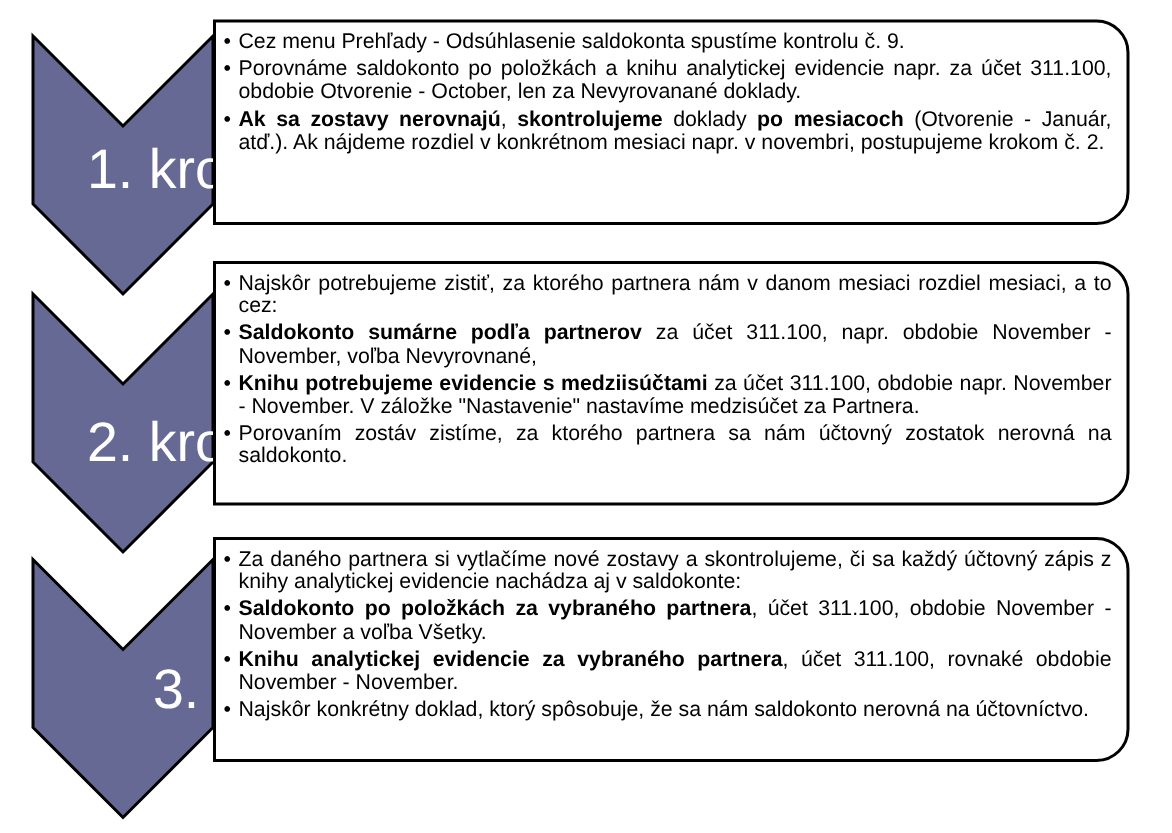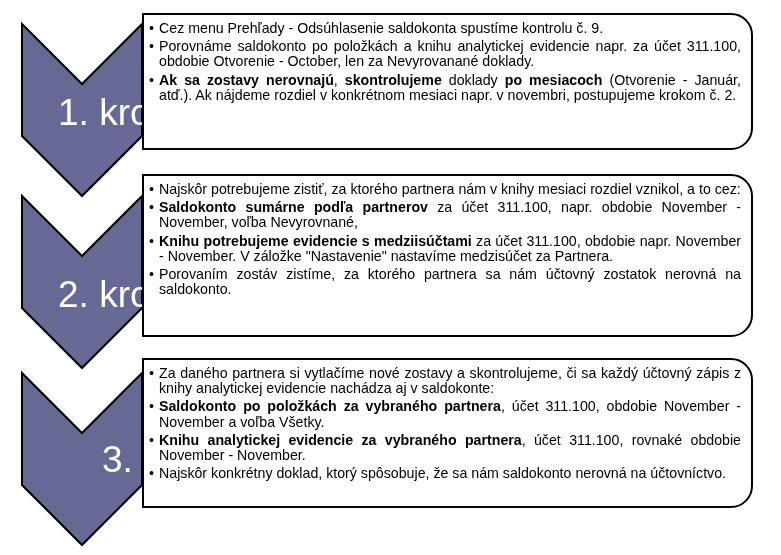--- a/index.html
+++ b/index.html
@@ -34,21 +34,21 @@
 
   <div class="box" style="top:13px; height:137px;">
     <ul>
         <li><span class="bul">•</span><span>Cez menu Prehľady - Odsúhlasenie saldokonta spustíme kontrolu č. 9.</span></li>
         <li><span class="bul">•</span><span>Porovnáme saldokonto po položkách a knihu analytickej evidencie napr. za účet 311.100, obdobie Otvorenie - October, len za Nevyrovanané doklady.</span></li>
         <li><span class="bul">•</span><b>Ak sa zostavy nerovnajú</b><span>, </span><b>skontrolujeme</b><span> doklady </span><b>po mesiacoch</b><span> (Otvorenie - Január, atď.). Ak nájdeme rozdiel v konkrétnom mesiaci napr. v novembri, postupujeme krokom č. 2.</span></li>
       </ul>
   </div>
   <div class="box" style="top:174px; height:163px;">
     <ul>
-        <li><span class="bul">•</span><span>Najskôr potrebujeme zistiť, za ktorého partnera nám v knihy mesiaci rozdiel vznikol, a to cez:</span></li>
+        <li><span class="bul">•</span><span>Najskôr potrebujeme zistiť, za ktorého partnera nám v danom mesiaci rozdiel mesiaci, a to cez:</span></li>
         <li><span class="bul">•</span><b>Saldokonto sumárne podľa partnerov</b><span> za účet 311.100, napr. obdobie November - November, voľba Nevyrovnané,</span></li>
         <li><span class="bul">•</span><b>Knihu potrebujeme evidencie s medziisúčtami</b><span> za účet 311.100, obdobie napr. November - November. V záložke "Nastavenie" nastavíme medzisúčet za Partnera.</span></li>
         <li><span class="bul">•</span><span>Porovaním zostáv zistíme, za ktorého partnera sa nám účtovný zostatok nerovná na saldokonto.</span></li>
       </ul>
   </div>
   <div class="box" style="top:358px; height:150px;">
     <ul>
         <li><span class="bul">•</span><span>Za daného partnera si vytlačíme nové zostavy a skontrolujeme, či sa každý účtovný zápis z knihy analytickej evidencie nachádza aj v saldokonte:</span></li>
         <li><span class="bul">•</span><b>Saldokonto po položkách za vybraného partnera</b><span>, účet 311.100, obdobie November - November a voľba Všetky.</span></li>
         <li><span class="bul">•</span><b>Knihu analytickej evidencie za vybraného partnera</b><span>, účet 311.100, rovnaké obdobie November - November.</span></li>

